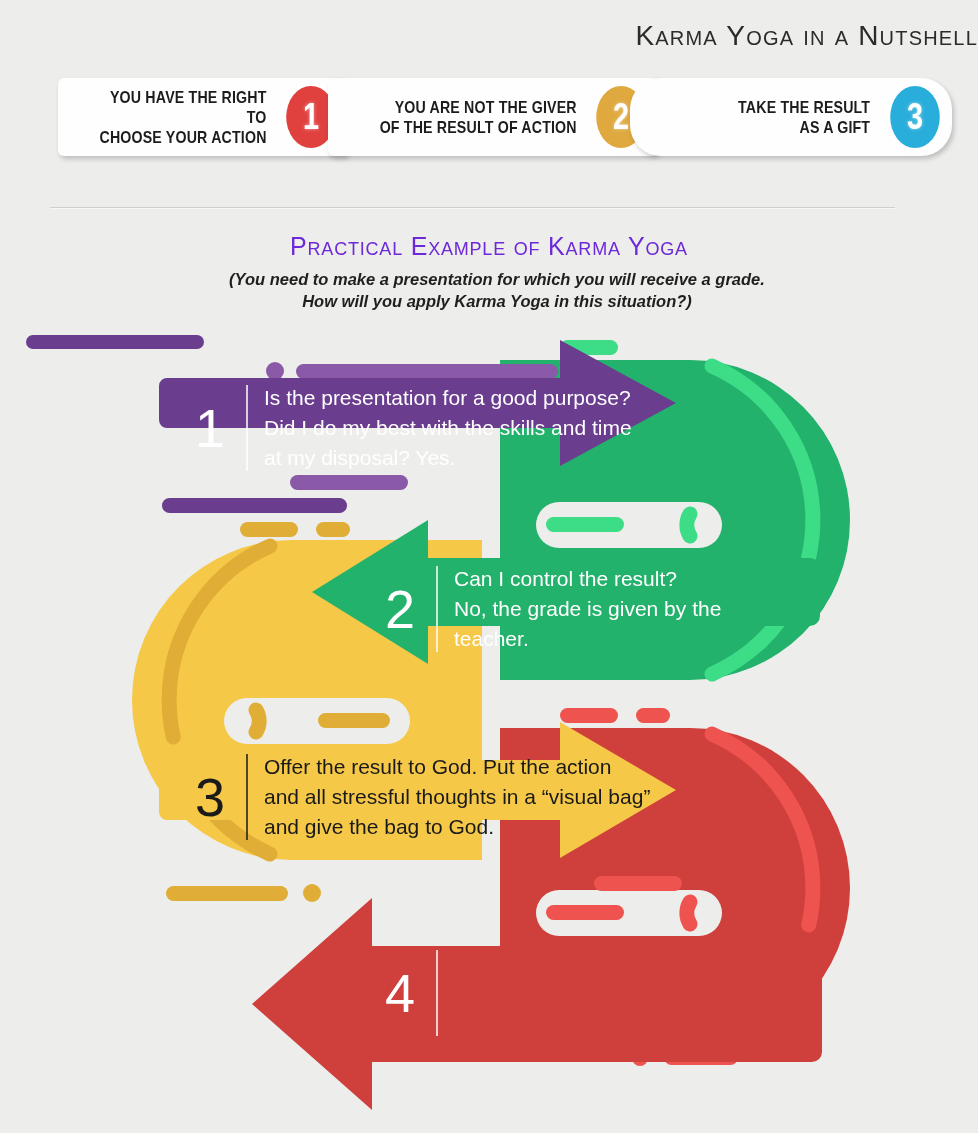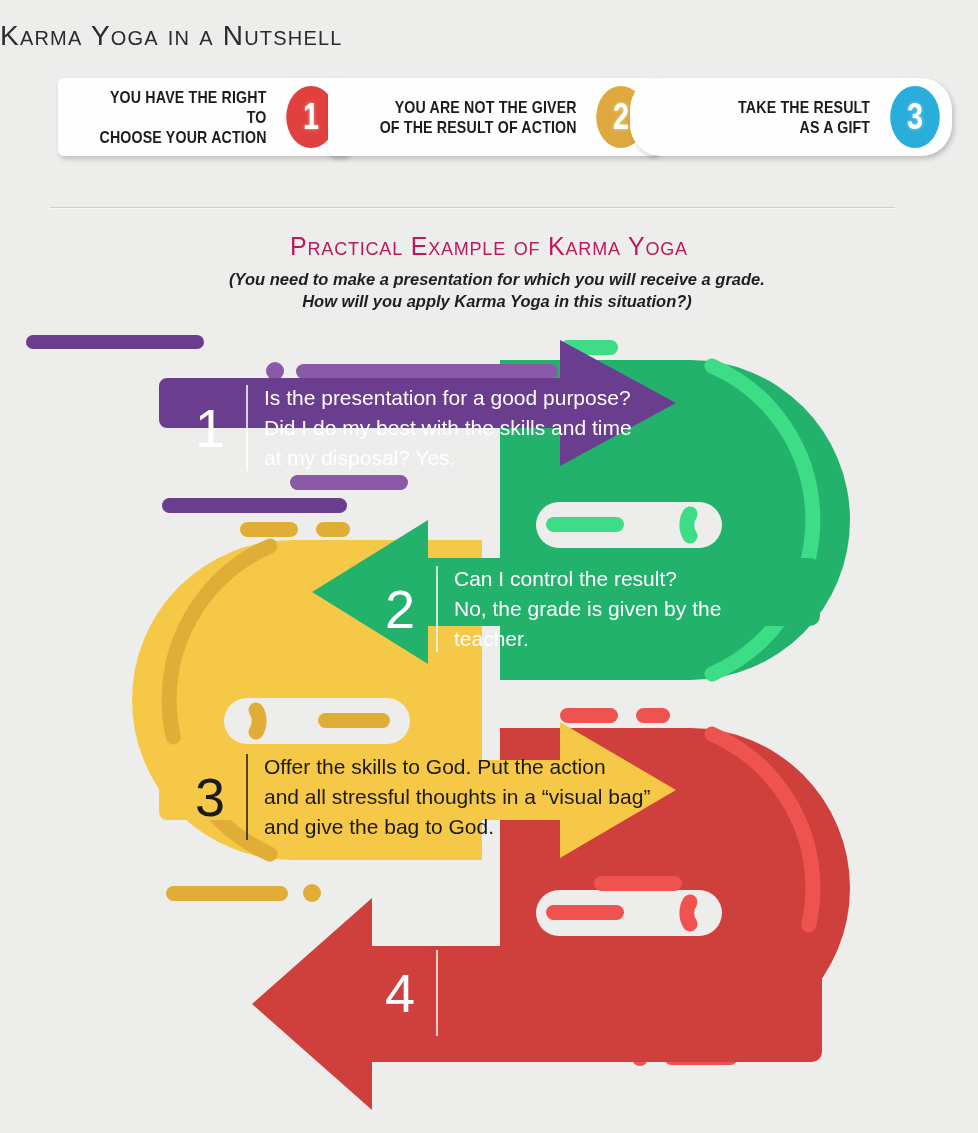--- a/index.html
+++ b/index.html
@@ -8,21 +8,21 @@
     background:#ededeb;
     font-family:"Liberation Sans", sans-serif;
     overflow:hidden;
     position:relative;
   }
   #root{position:absolute;inset:0;}
 
   
   .main-title{
     position:absolute;left:0;top:20px;width:978px;
-    text-align:left;
+    text-align:right;
     font-size:28px;
     letter-spacing:1.2px;
     color:#2b2b2b;
     font-variant:small-caps;
     font-weight:400;
   }
 
   .cards{
     position:absolute;left:26px;top:78px;
     width:926px;height:82px;
@@ -63,21 +63,21 @@
     position:absolute;left:50px;top:207px;width:845px;height:1px;
     background:#cfcfcd;
     box-shadow:0 1px 0 #f7f7f5;
   }
 
   
   .section-title{
     position:absolute;left:0;top:232px;width:978px;
     text-align:center;font-size:25px;
     font-variant:small-caps;letter-spacing:0.8px;
-    color:#be185d;
+    color:#6d28d9;
   }
   .section-sub{
     position:absolute;left:8px;top:268px;width:978px;
     text-align:center;font-size:16.5px;
     font-style:italic;font-weight:bold;
     line-height:1.35;color:#1f1f1f;
     white-space:pre-line;
   }
 
   
@@ -231,21 +231,21 @@
       <div class="arrow-num">2</div>
       <div class="arrow-rule"></div>
       <div class="arrow-body">Can I control the result?
 No, the grade is given by the
 teacher.</div>
     </div>
 
     <div class="arrow-label dk" style="left:178px;top:432px;">
       <div class="arrow-num">3</div>
       <div class="arrow-rule"></div>
-      <div class="arrow-body">Offer the skills to God. Put the action
+      <div class="arrow-body">Offer the result to God. Put the action
 and all stressful thoughts in a “visual bag”
 and give the bag to God.</div>
     </div>
 
     <div class="arrow-label lt" style="left:368px;top:630px;">
       <div class="arrow-num">4</div>
       <div class="arrow-rule"></div>
     </div>
 
   </div>

